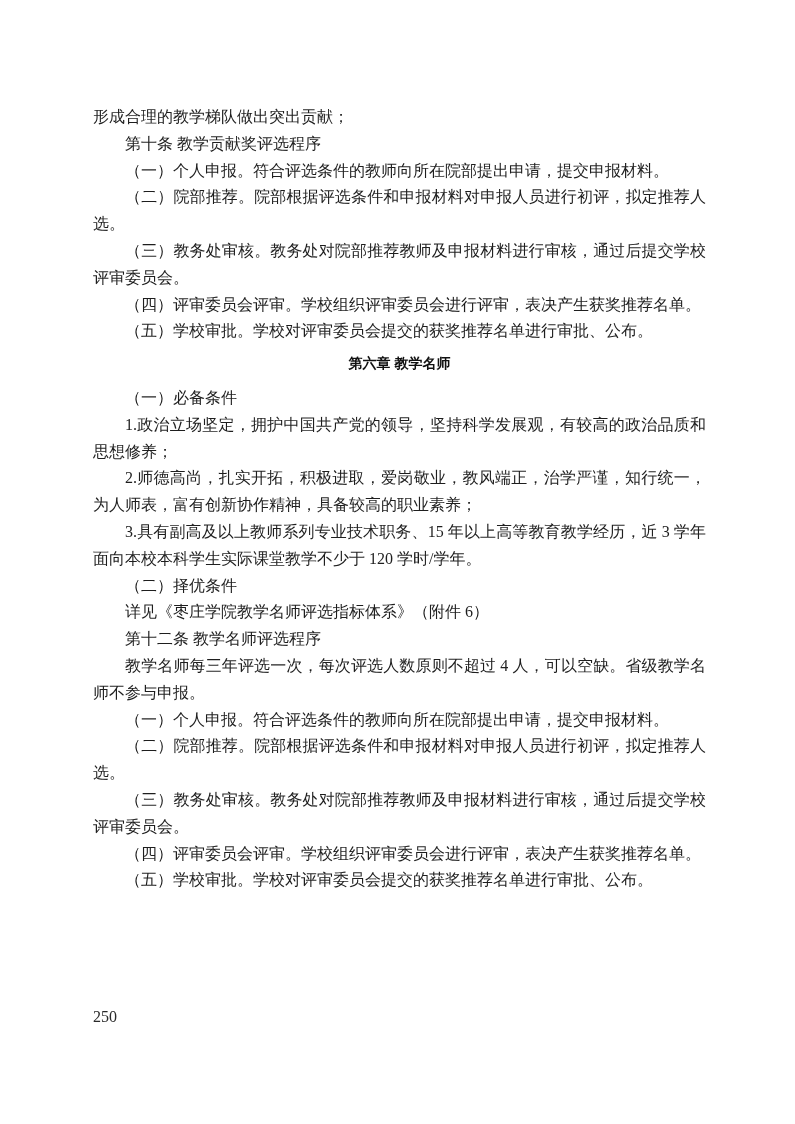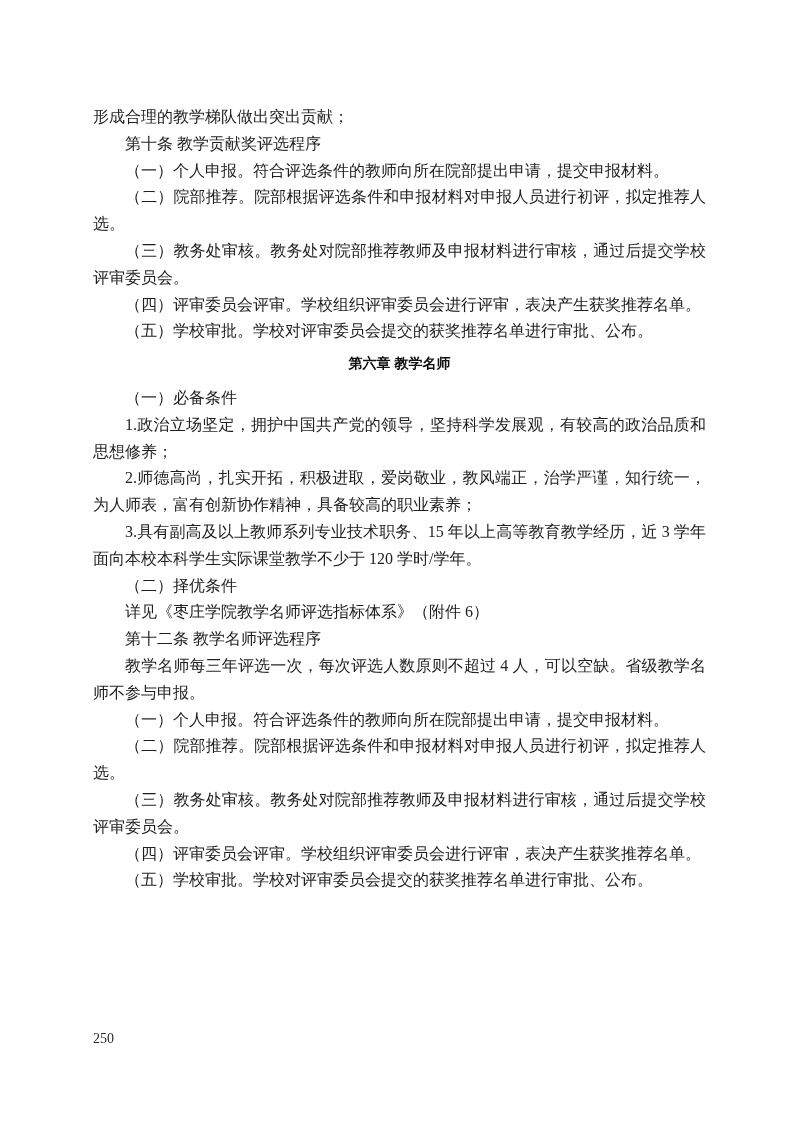--- a/index.html
+++ b/index.html
@@ -38,22 +38,22 @@
     text-align: center;
     font-weight: bold;
     font-size: 14px;
     line-height: 26.8px;
     color: #111111;
     font-family: "Liberation Sans", "DejaVu Sans", sans-serif;
   }
   .page-footer {
     position: absolute;
     left: 93px;
-    top: 1029px;
-    font-size: 14px;
+    top: 1007px;
+    font-size: 16px;
     line-height: 20px;
     color: #2a2a2a;
   }
 </style>
 </head>
 <body>
 
 <div class="page">
   <div class="doc-body">
       <p class="noindent">形成合理的教学梯队做出突出贡献；</p>

